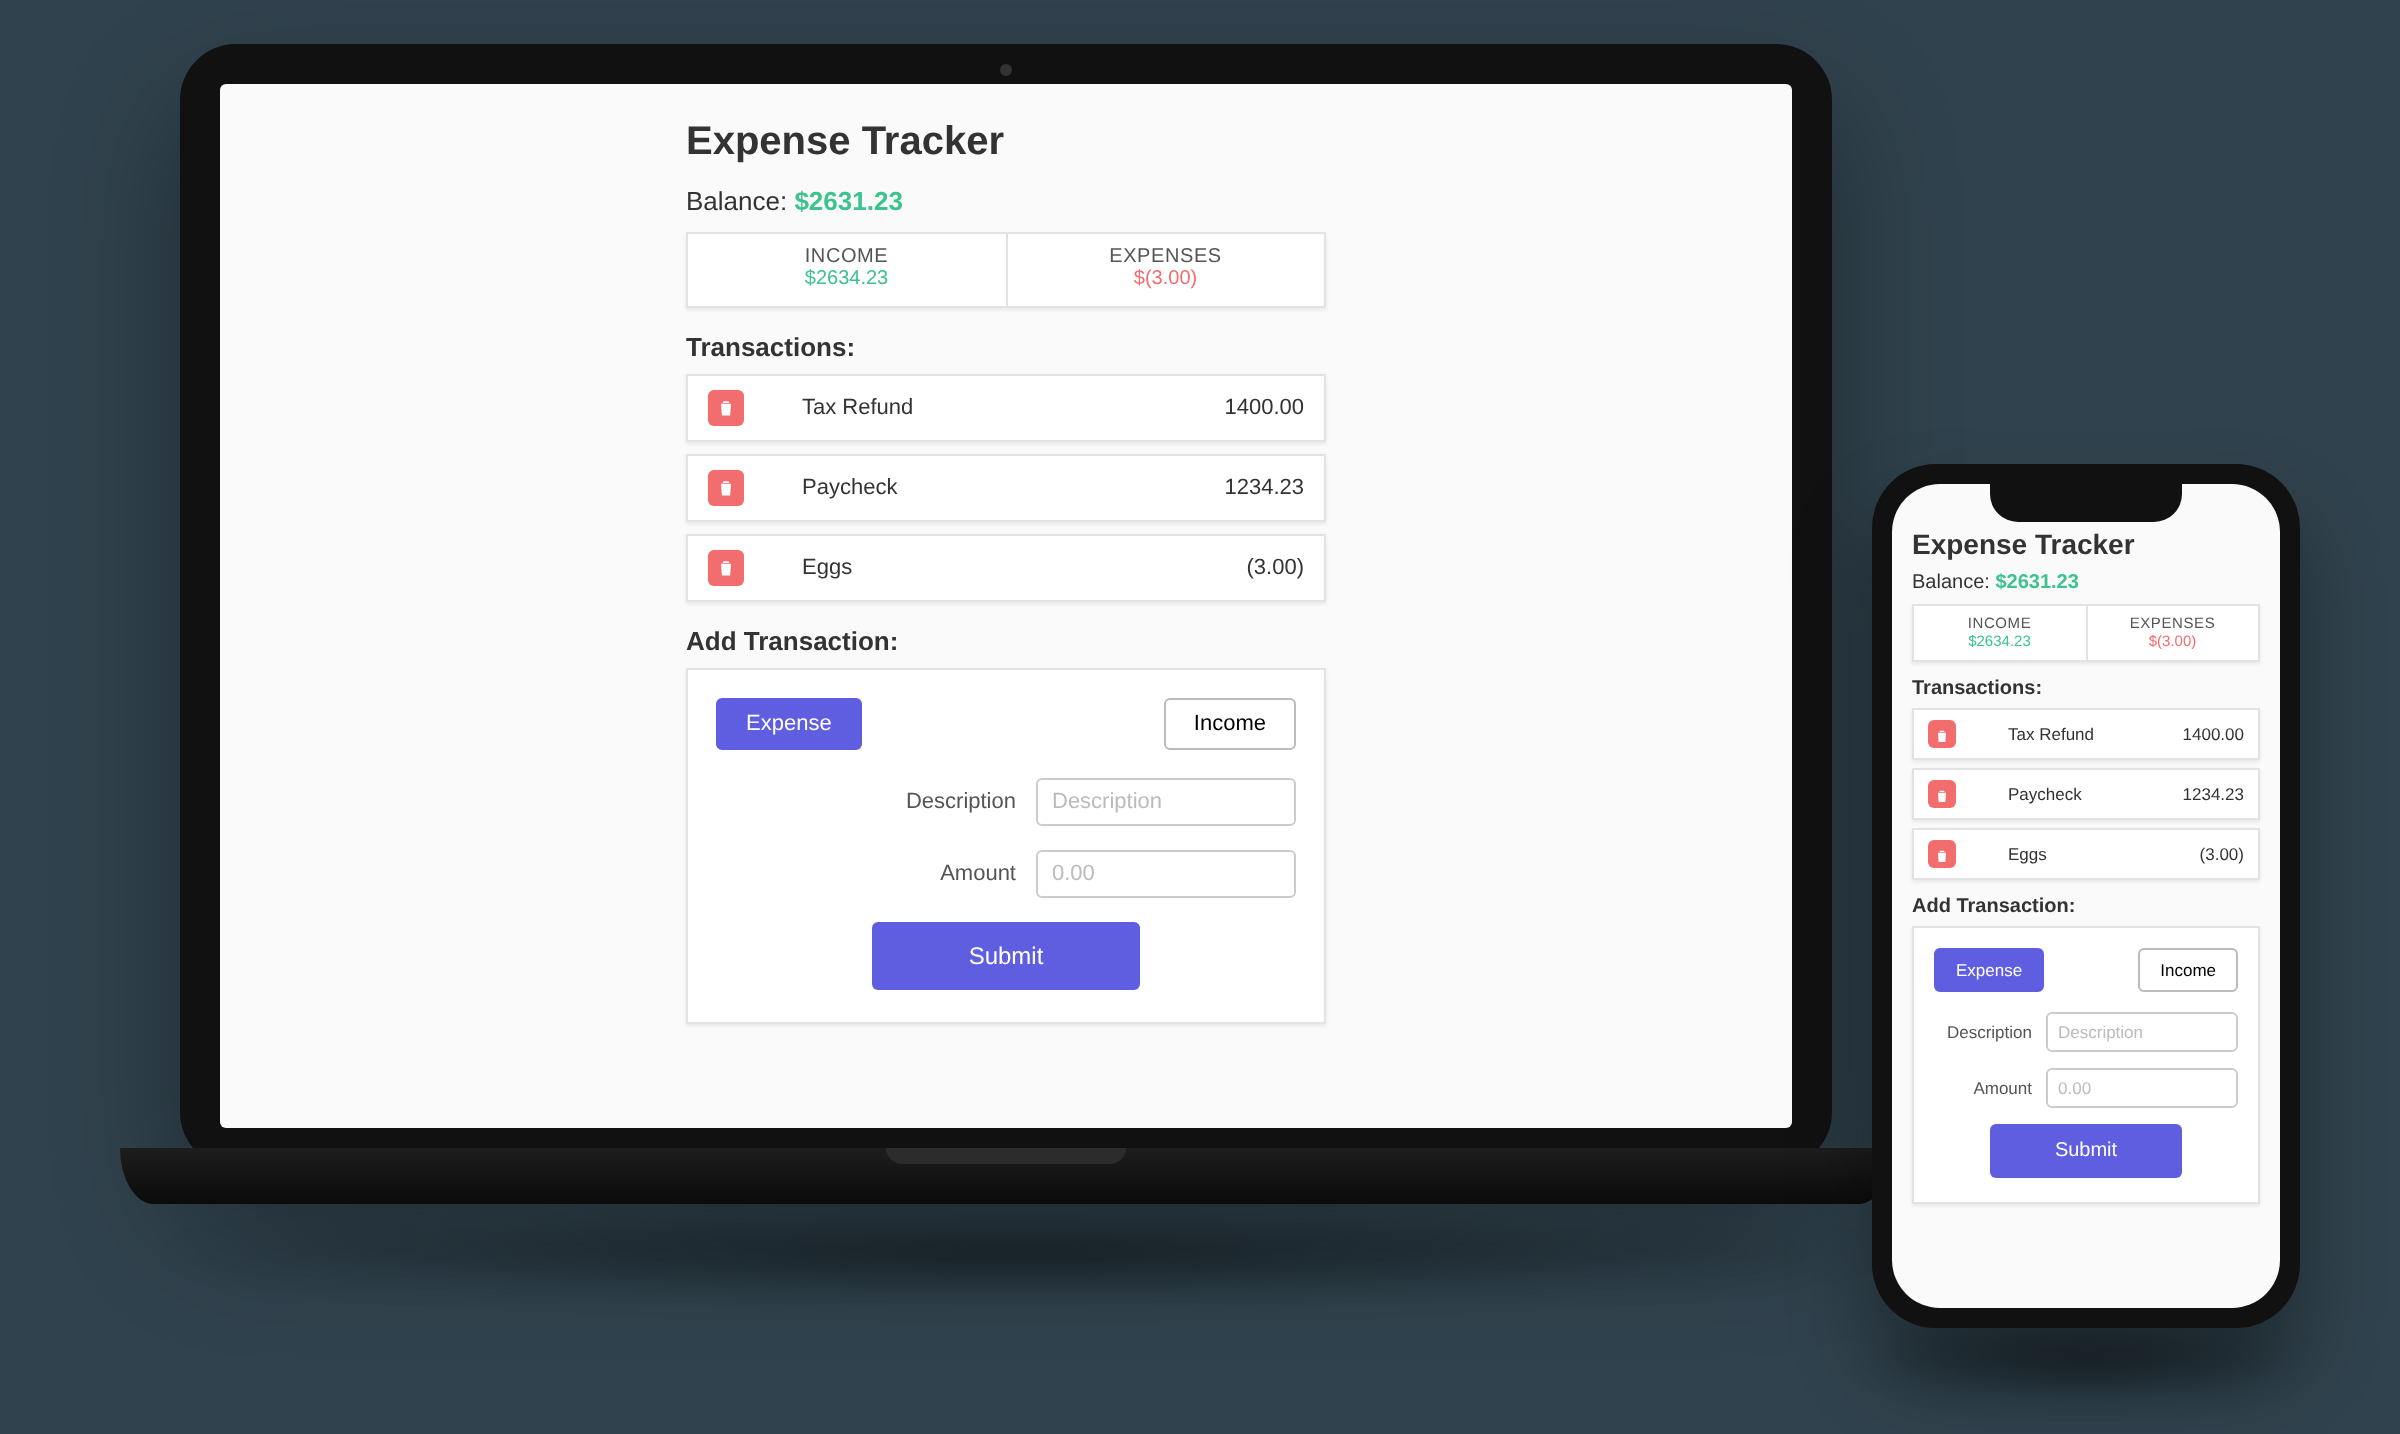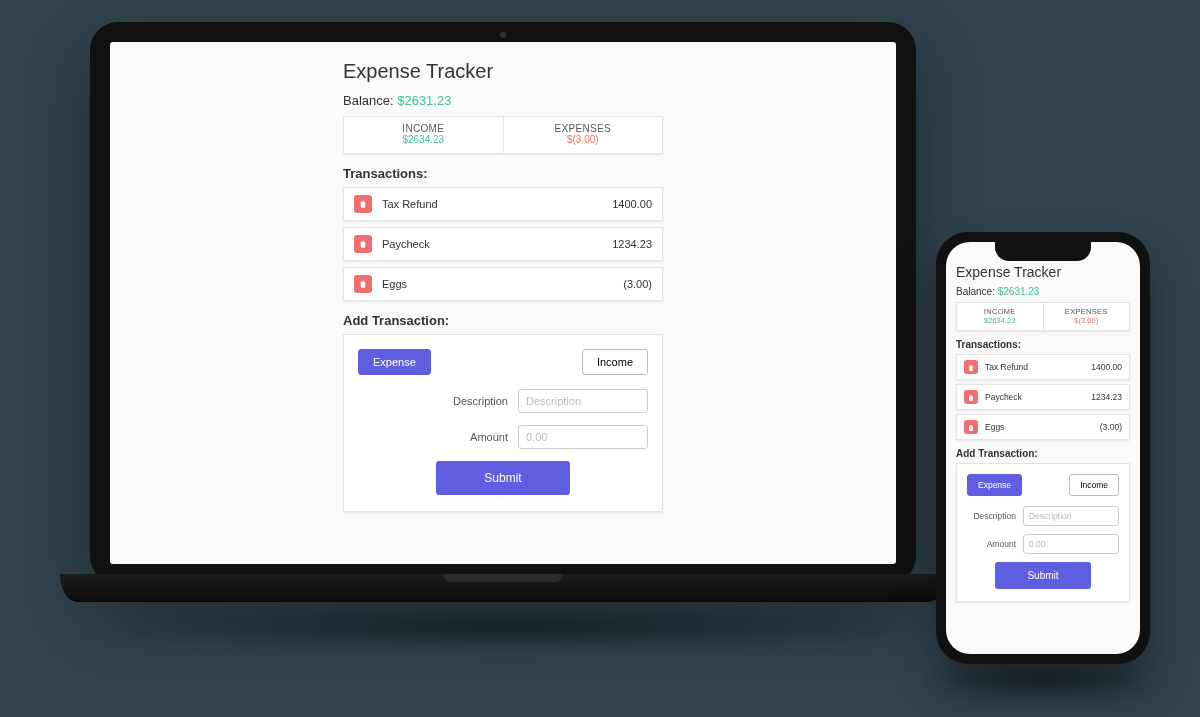--- a/index.html
+++ b/index.html
@@ -36,32 +36,32 @@
     background:#111;border-radius:32px;padding:10px;box-shadow:0 25px 40px rgba(0,0,0,.35);}
   .phone .notch{position:absolute;top:9px;left:50%;transform:translateX(-50%);
     width:96px;height:20px;background:#111;border-radius:0 0 14px 14px;z-index:5;}
   .phone .screen{width:100%;height:100%;background:var(--page);border-radius:24px;overflow:hidden;padding-top:18px;}
   .phone-shadow{position:absolute;right:40px;top:658px;width:234px;height:44px;
     background:radial-gradient(ellipse at center,rgba(0,0,0,.4),rgba(0,0,0,0) 70%);
     border-radius:50%;filter:blur(6px);}
 
   
   .app{width:320px;margin:18px auto 0;font-size:12px;color:var(--text);}
-  h1.title{font-weight:400;font-size:20px;margin:6px 0 10px;color:var(--text);}
+  h1.title{font-weight:700;font-size:20px;margin:6px 0 10px;color:var(--text);}
   .balance-line{font-size:13px;margin-bottom:8px;}
-  .balance-line .amt{color:var(--green);}
+  .balance-line .amt{color:var(--green);font-weight:bold;}
   .summary{display:flex;border:1px solid var(--border);background:var(--card);box-shadow:var(--shadow);}
   .summary > div{flex:1;text-align:center;padding:6px 0 8px;font-size:10px;}
   .summary > div:first-child{border-right:1px solid var(--border);}
   .summary .lbl{color:var(--muted);letter-spacing:.3px;}
   .summary .inc{color:var(--green);}
   .summary .exp{color:var(--red);}
   .sect{font-size:13px;margin:12px 0 6px;font-weight:bold;}
   .txn{display:flex;align-items:center;background:var(--card);border:1px solid var(--border);
-    padding:7px 10px;margin-bottom:6px;box-shadow:var(--shadow);font-size:11px;}
+    padding:7px 10px;margin-bottom:6px;box-shadow:var(--shadow);font-size:11px;gap:19px;}
   .trash{width:18px;height:18px;background:var(--red);border-radius:3px;color:#fff;
     display:flex;align-items:center;justify-content:center;margin-right:10px;border:none;cursor:pointer;}
   .trash svg{width:10px;height:10px;fill:#fff;}
   .txn .desc{flex:1;}
   .txn .amount{color:var(--text);}
   .add-card{background:var(--card);border:1px solid var(--border);box-shadow:var(--shadow);
     padding:14px 14px 16px;}
   .toggle{display:flex;justify-content:space-between;gap:8px;margin-bottom:14px;}
   .btn{font-size:11px;padding:6px 14px;border-radius:3px;border:1px solid #bbb;background:#fff;cursor:pointer;}
   .btn.active{background:var(--purple);color:#fff;border-color:var(--purple);}

